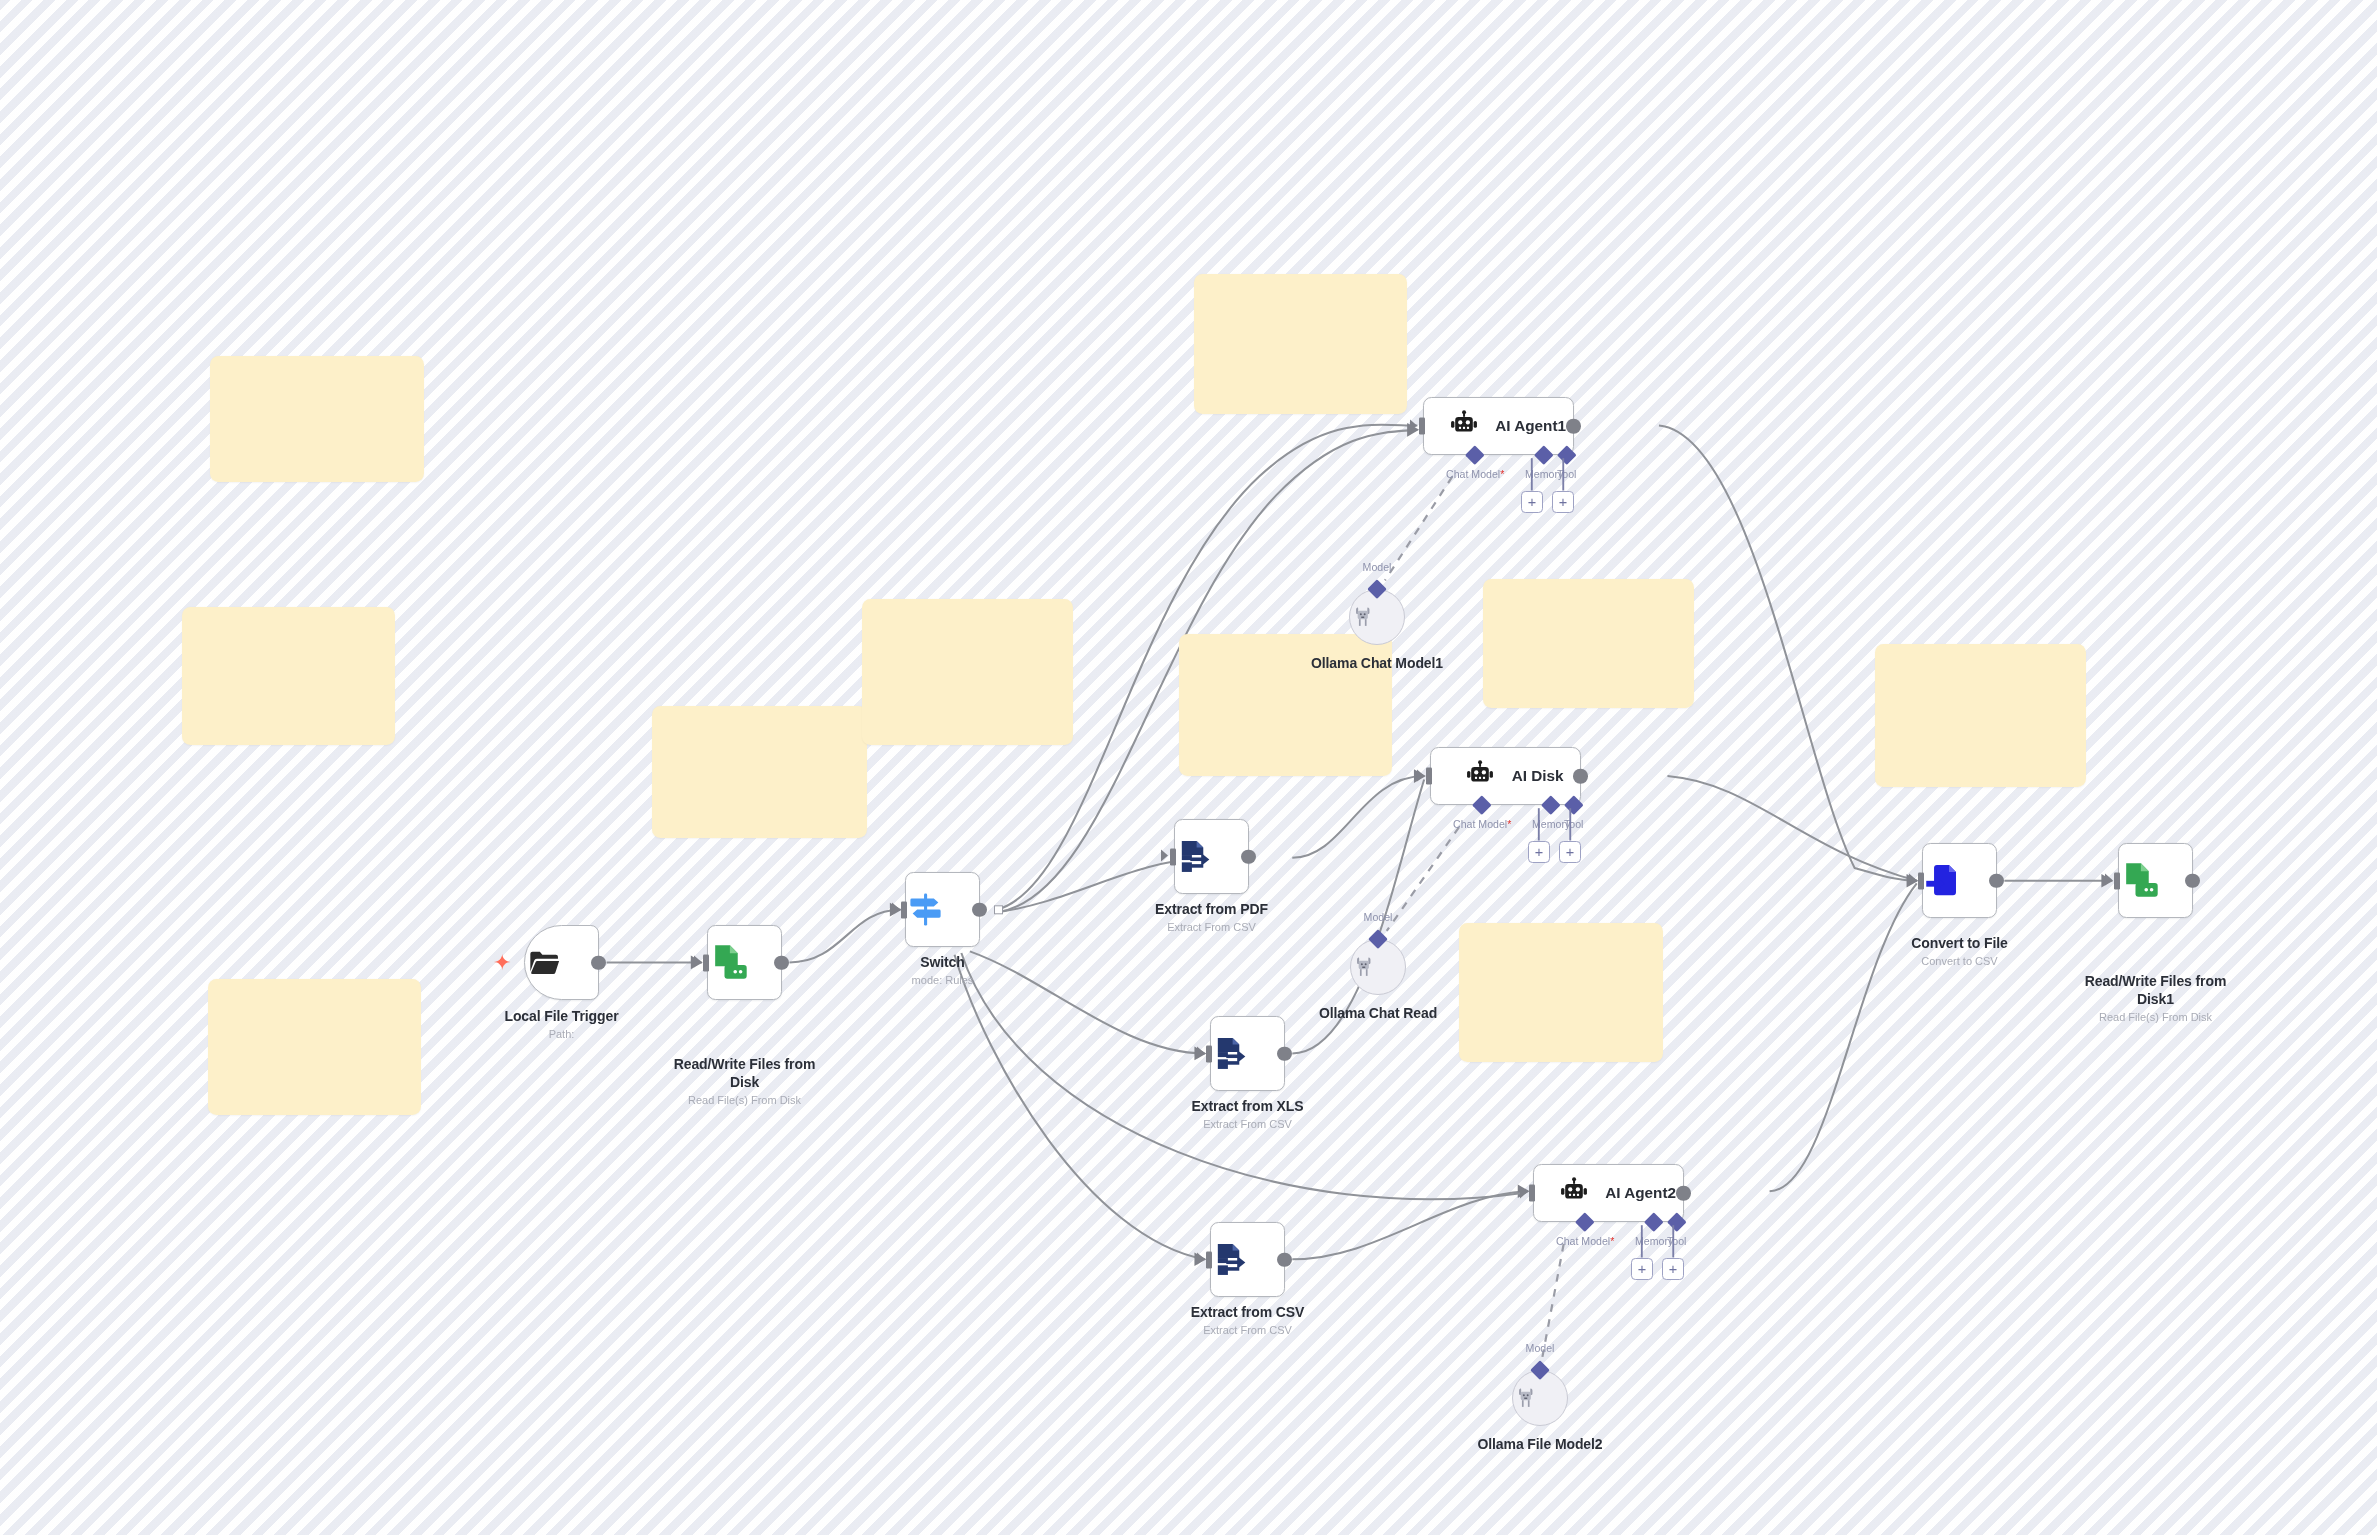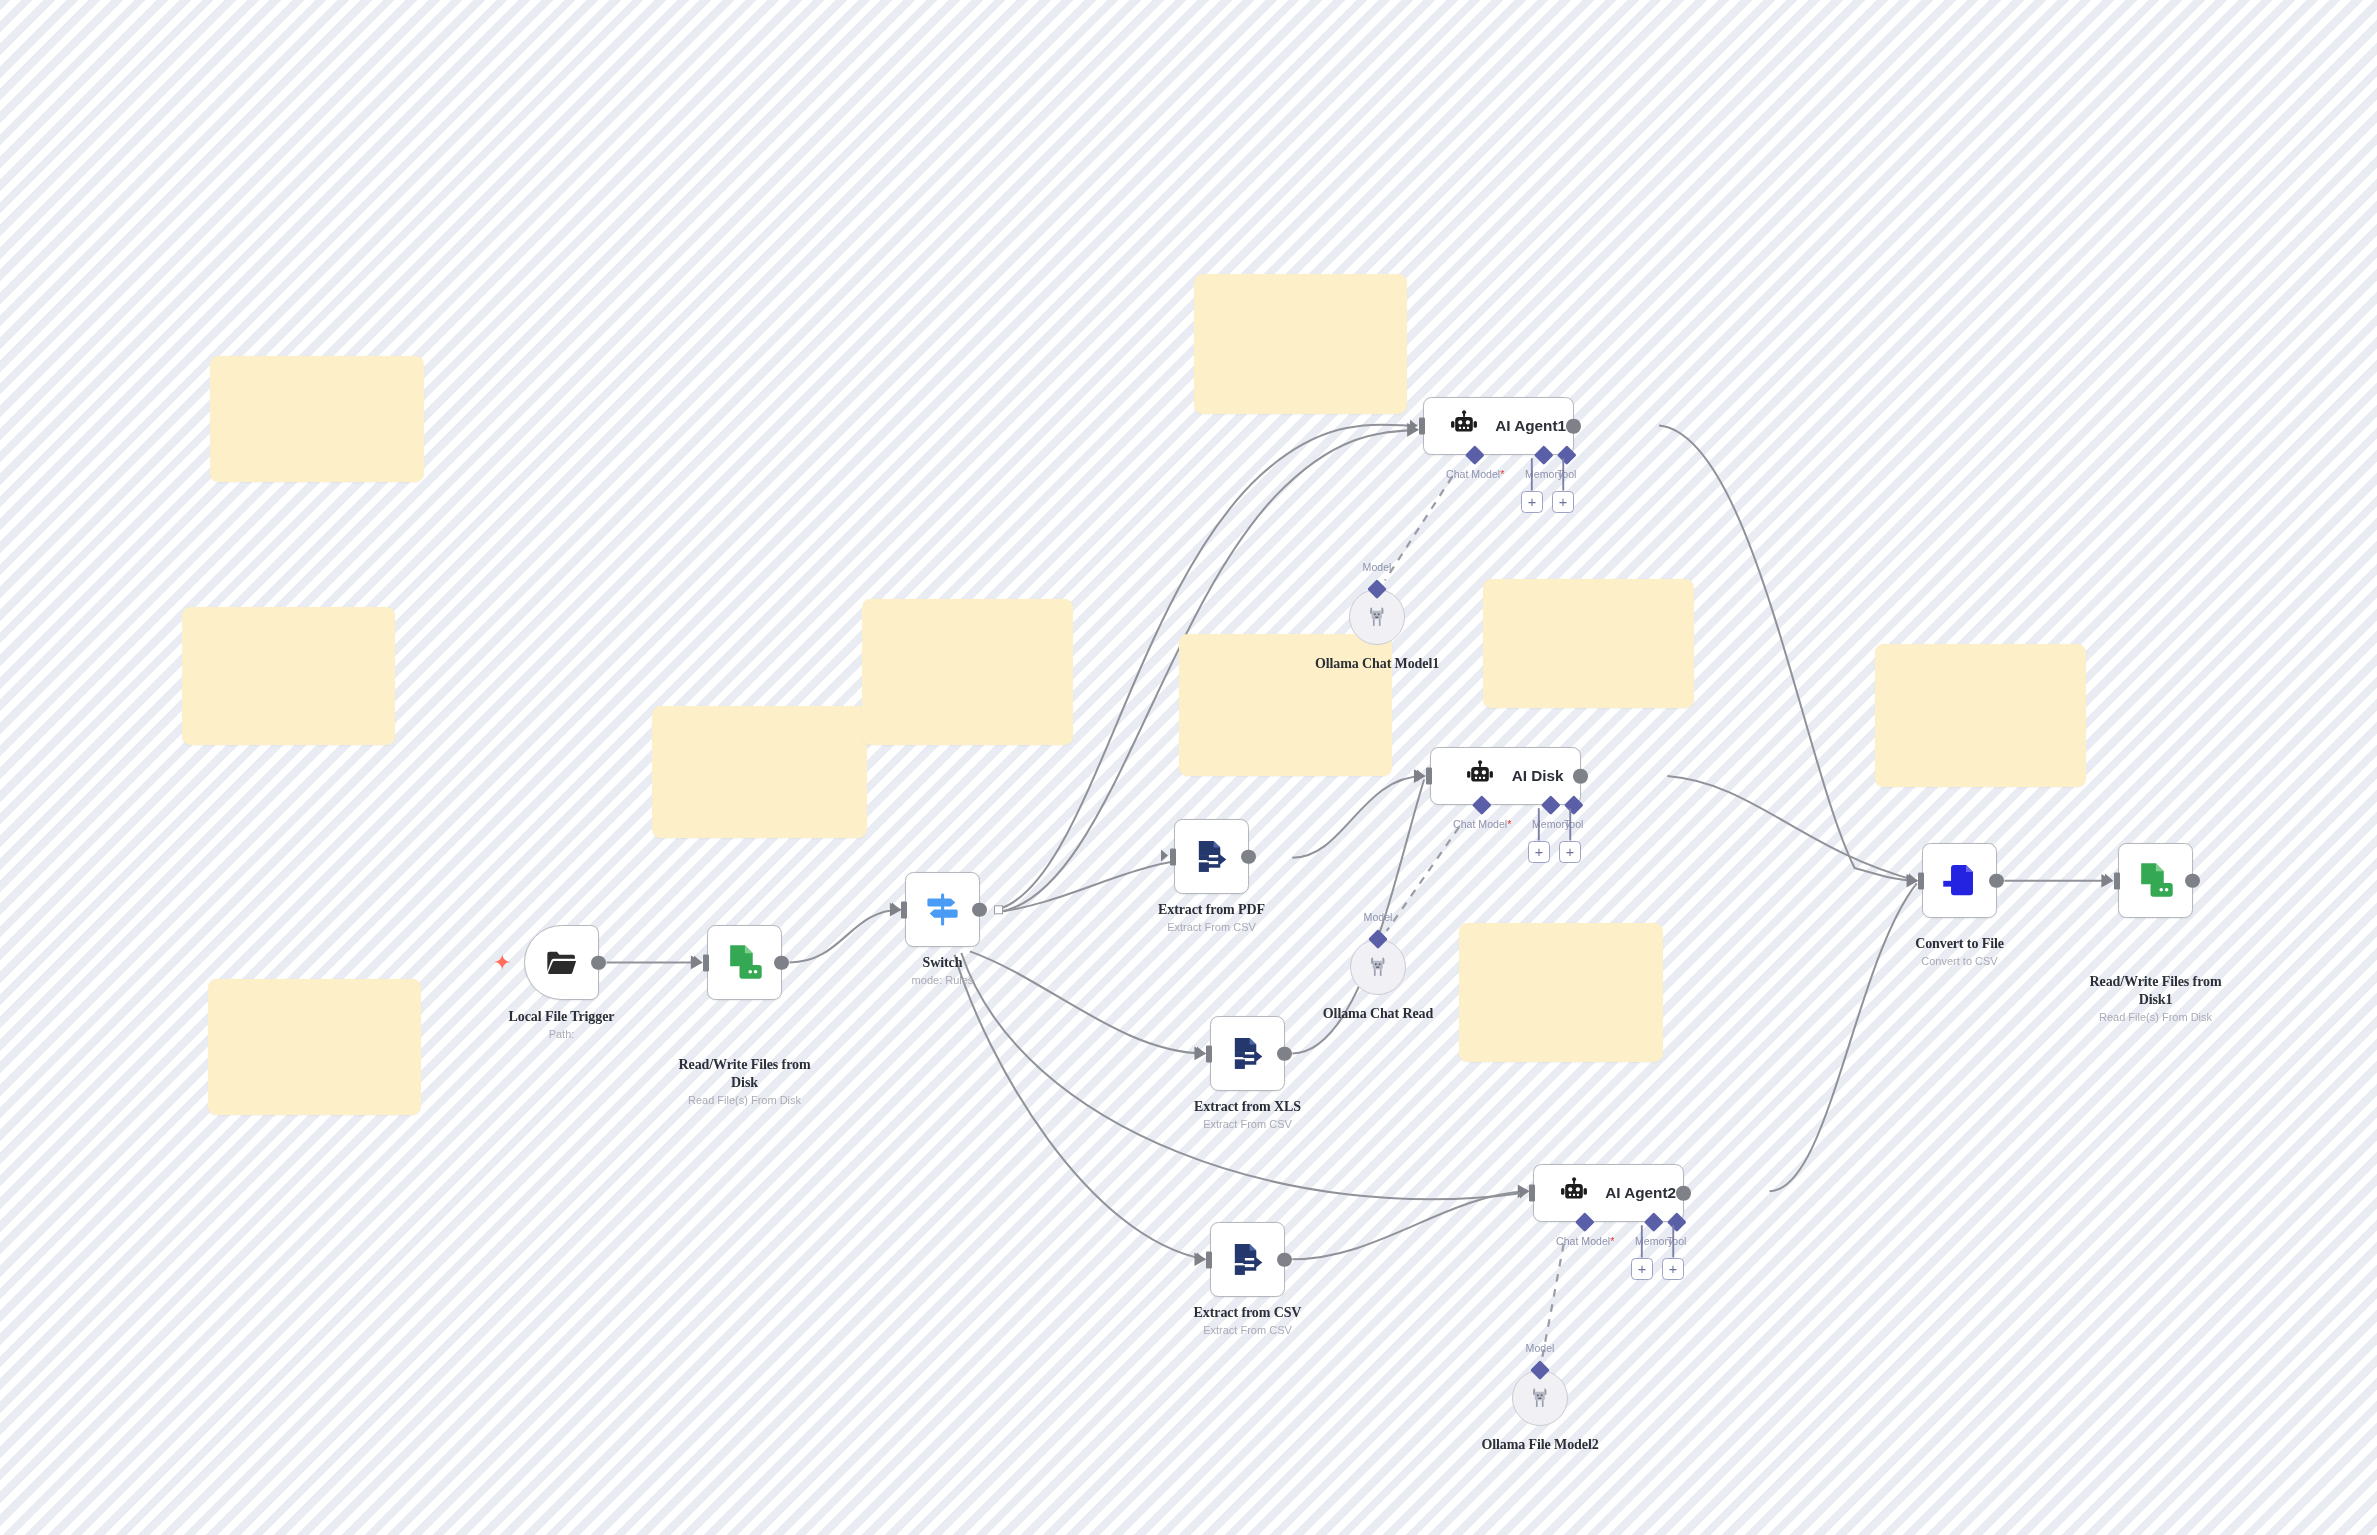--- a/index.html
+++ b/index.html
@@ -33,21 +33,20 @@
   }
 
   
   .node { position:absolute; }
   .node-box {
     background:#ffffff;
     border:1.7px solid #b4b7bd;
     border-radius:8.5px;
     display:flex;
     align-items:center;
-    justify-content:center;
     box-shadow:0 0.9px 1.7px rgba(16,24,40,0.07);
     position:relative;
   }
   .node-square .node-box { width:75px; height:75px; }
   .node-trigger .node-box {
     width:75px; height:75px;
     border-radius:39px 8.5px 8.5px 39px;
   }
   .node-wide .node-box {
     width:151px; height:58px;
@@ -70,21 +69,20 @@
     transform:translateX(-50%);
     text-align:center;
     white-space:nowrap;
   }
   .node-title {
     font-size:14px;
     font-weight:700;
     color:#2b2f38;
     letter-spacing:-0.1px;
     line-height:1.25;
-    font-family:Liberation Serif, serif;
   }
   .node-title.wrap { white-space:normal; width:153px;margin-top:48px; }
   .node-sub {
     font-size:11px;
     color:#a9acb6;
     margin-top:2.6px;
     line-height:1.25;
   }
   .agent-title {
     font-size:15.3px; font-weight:600; color:#2b2f38;

